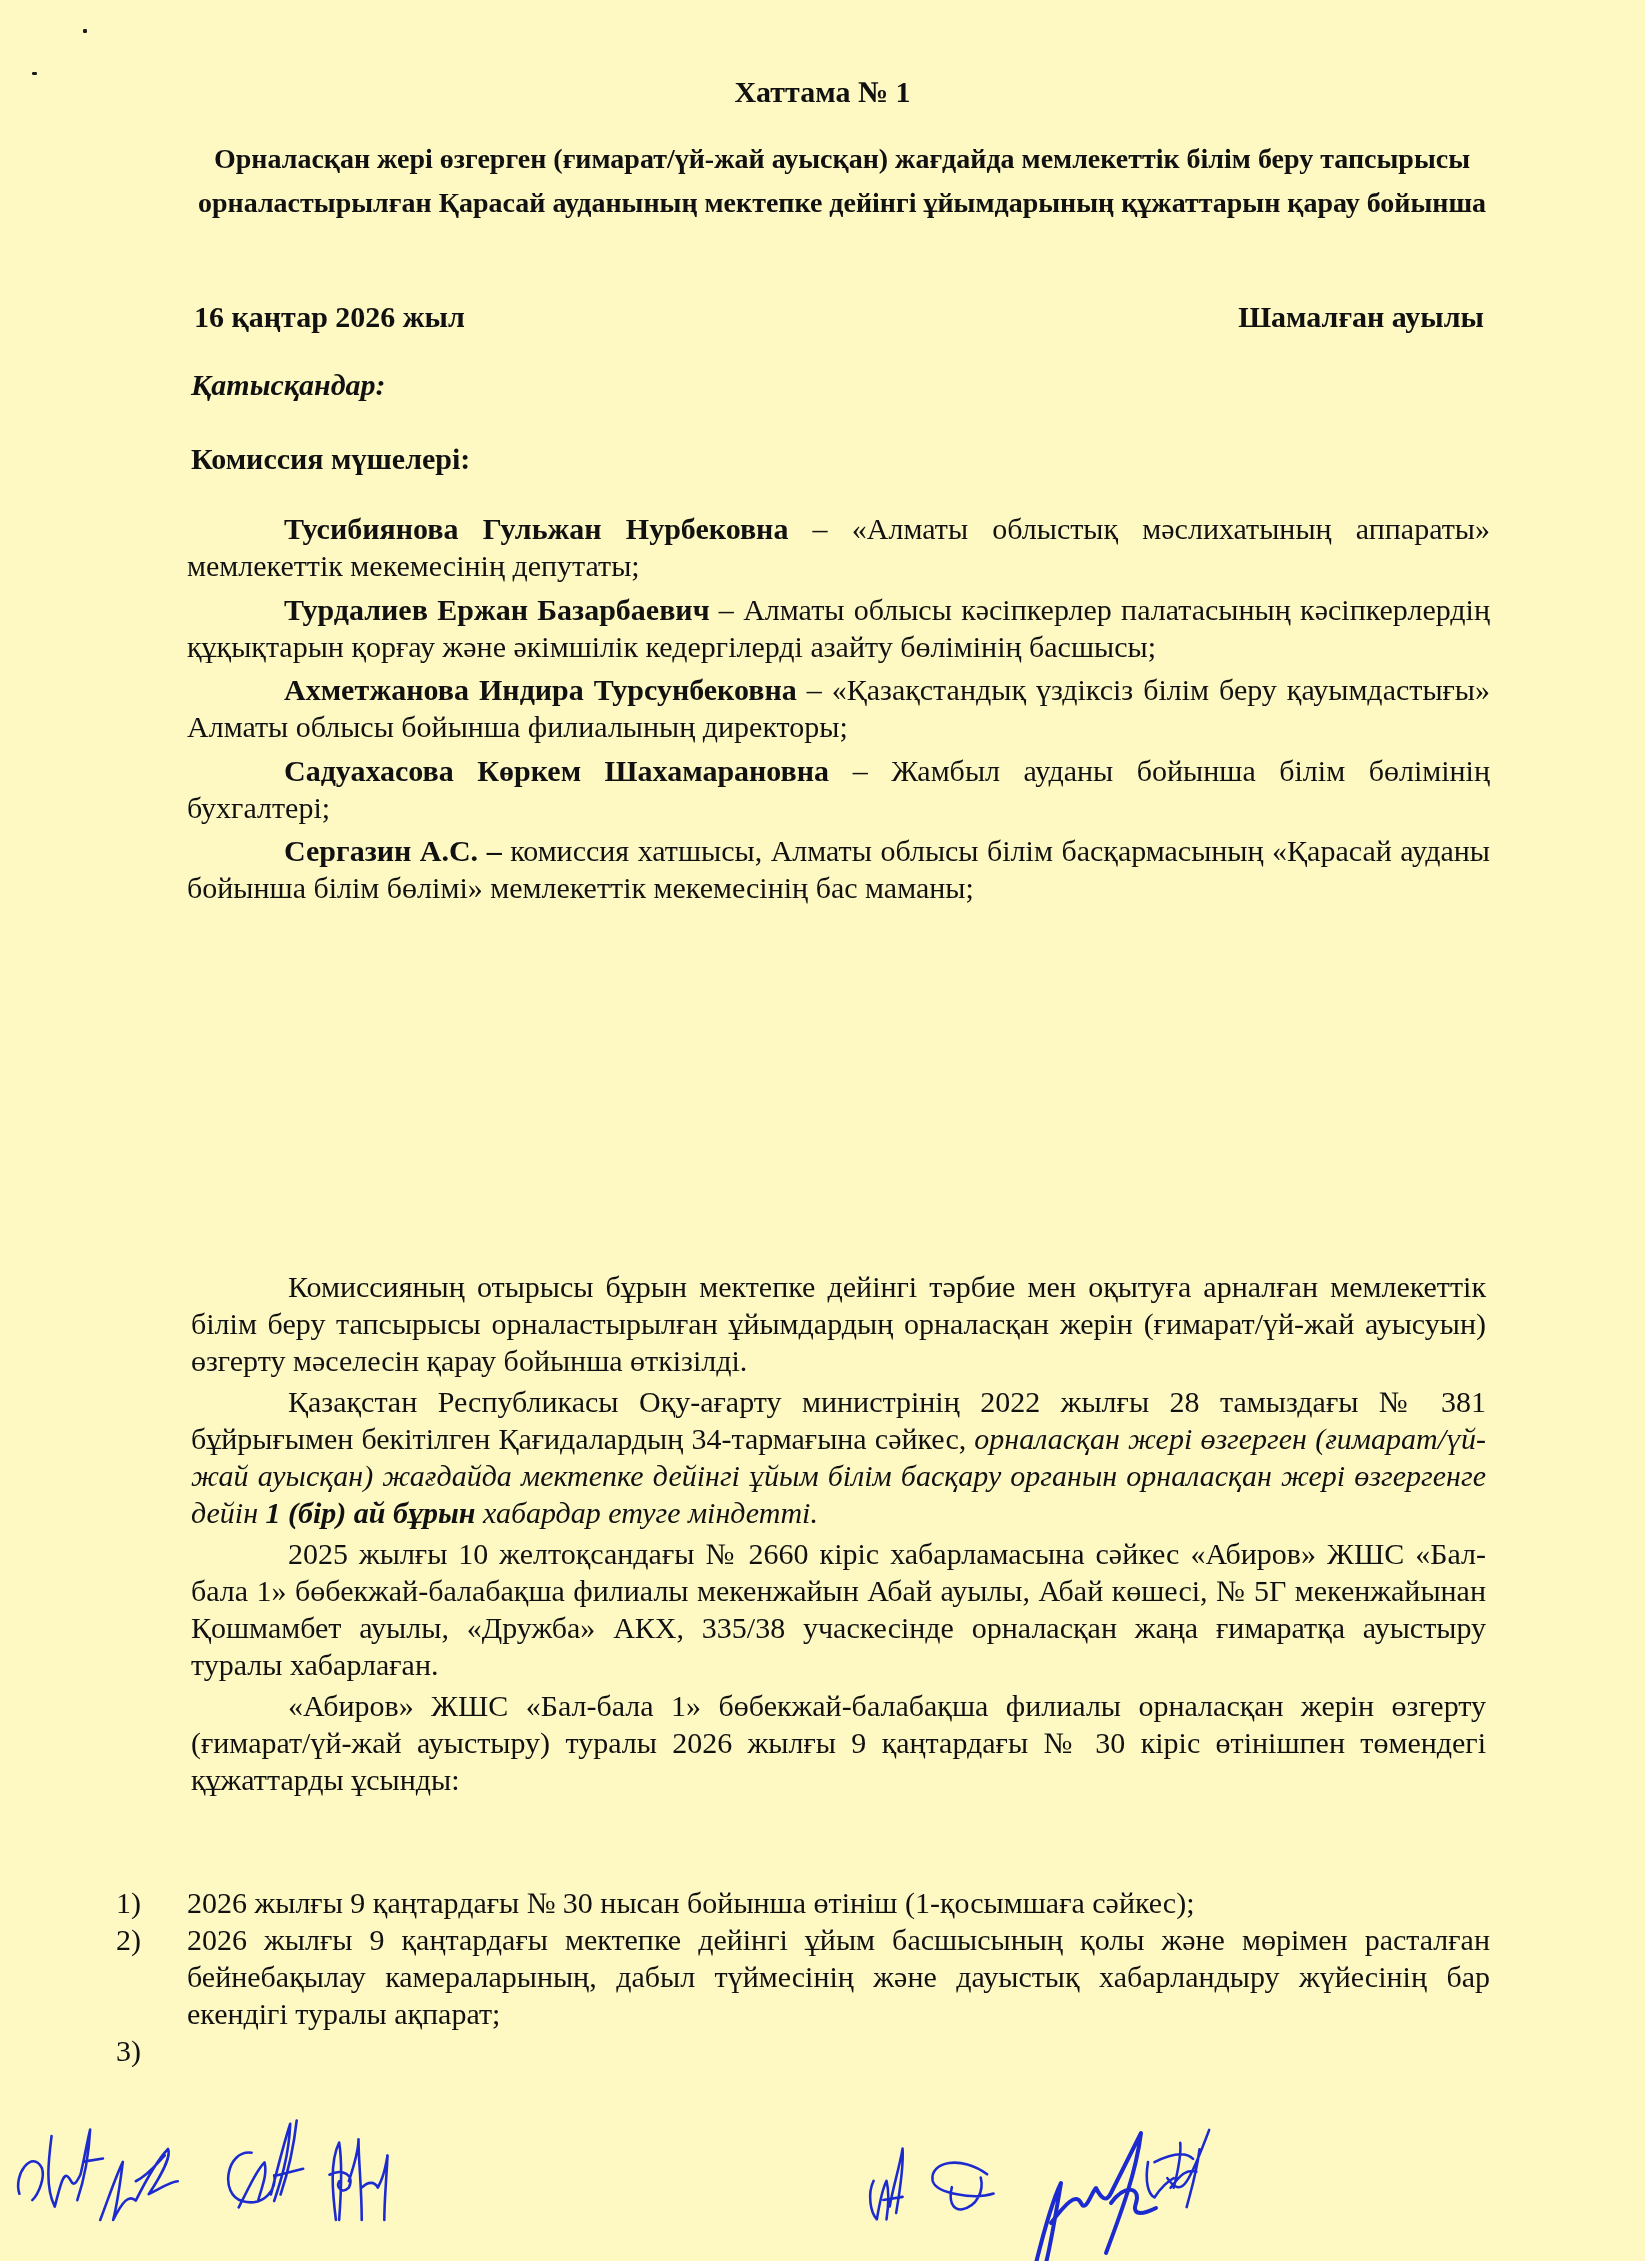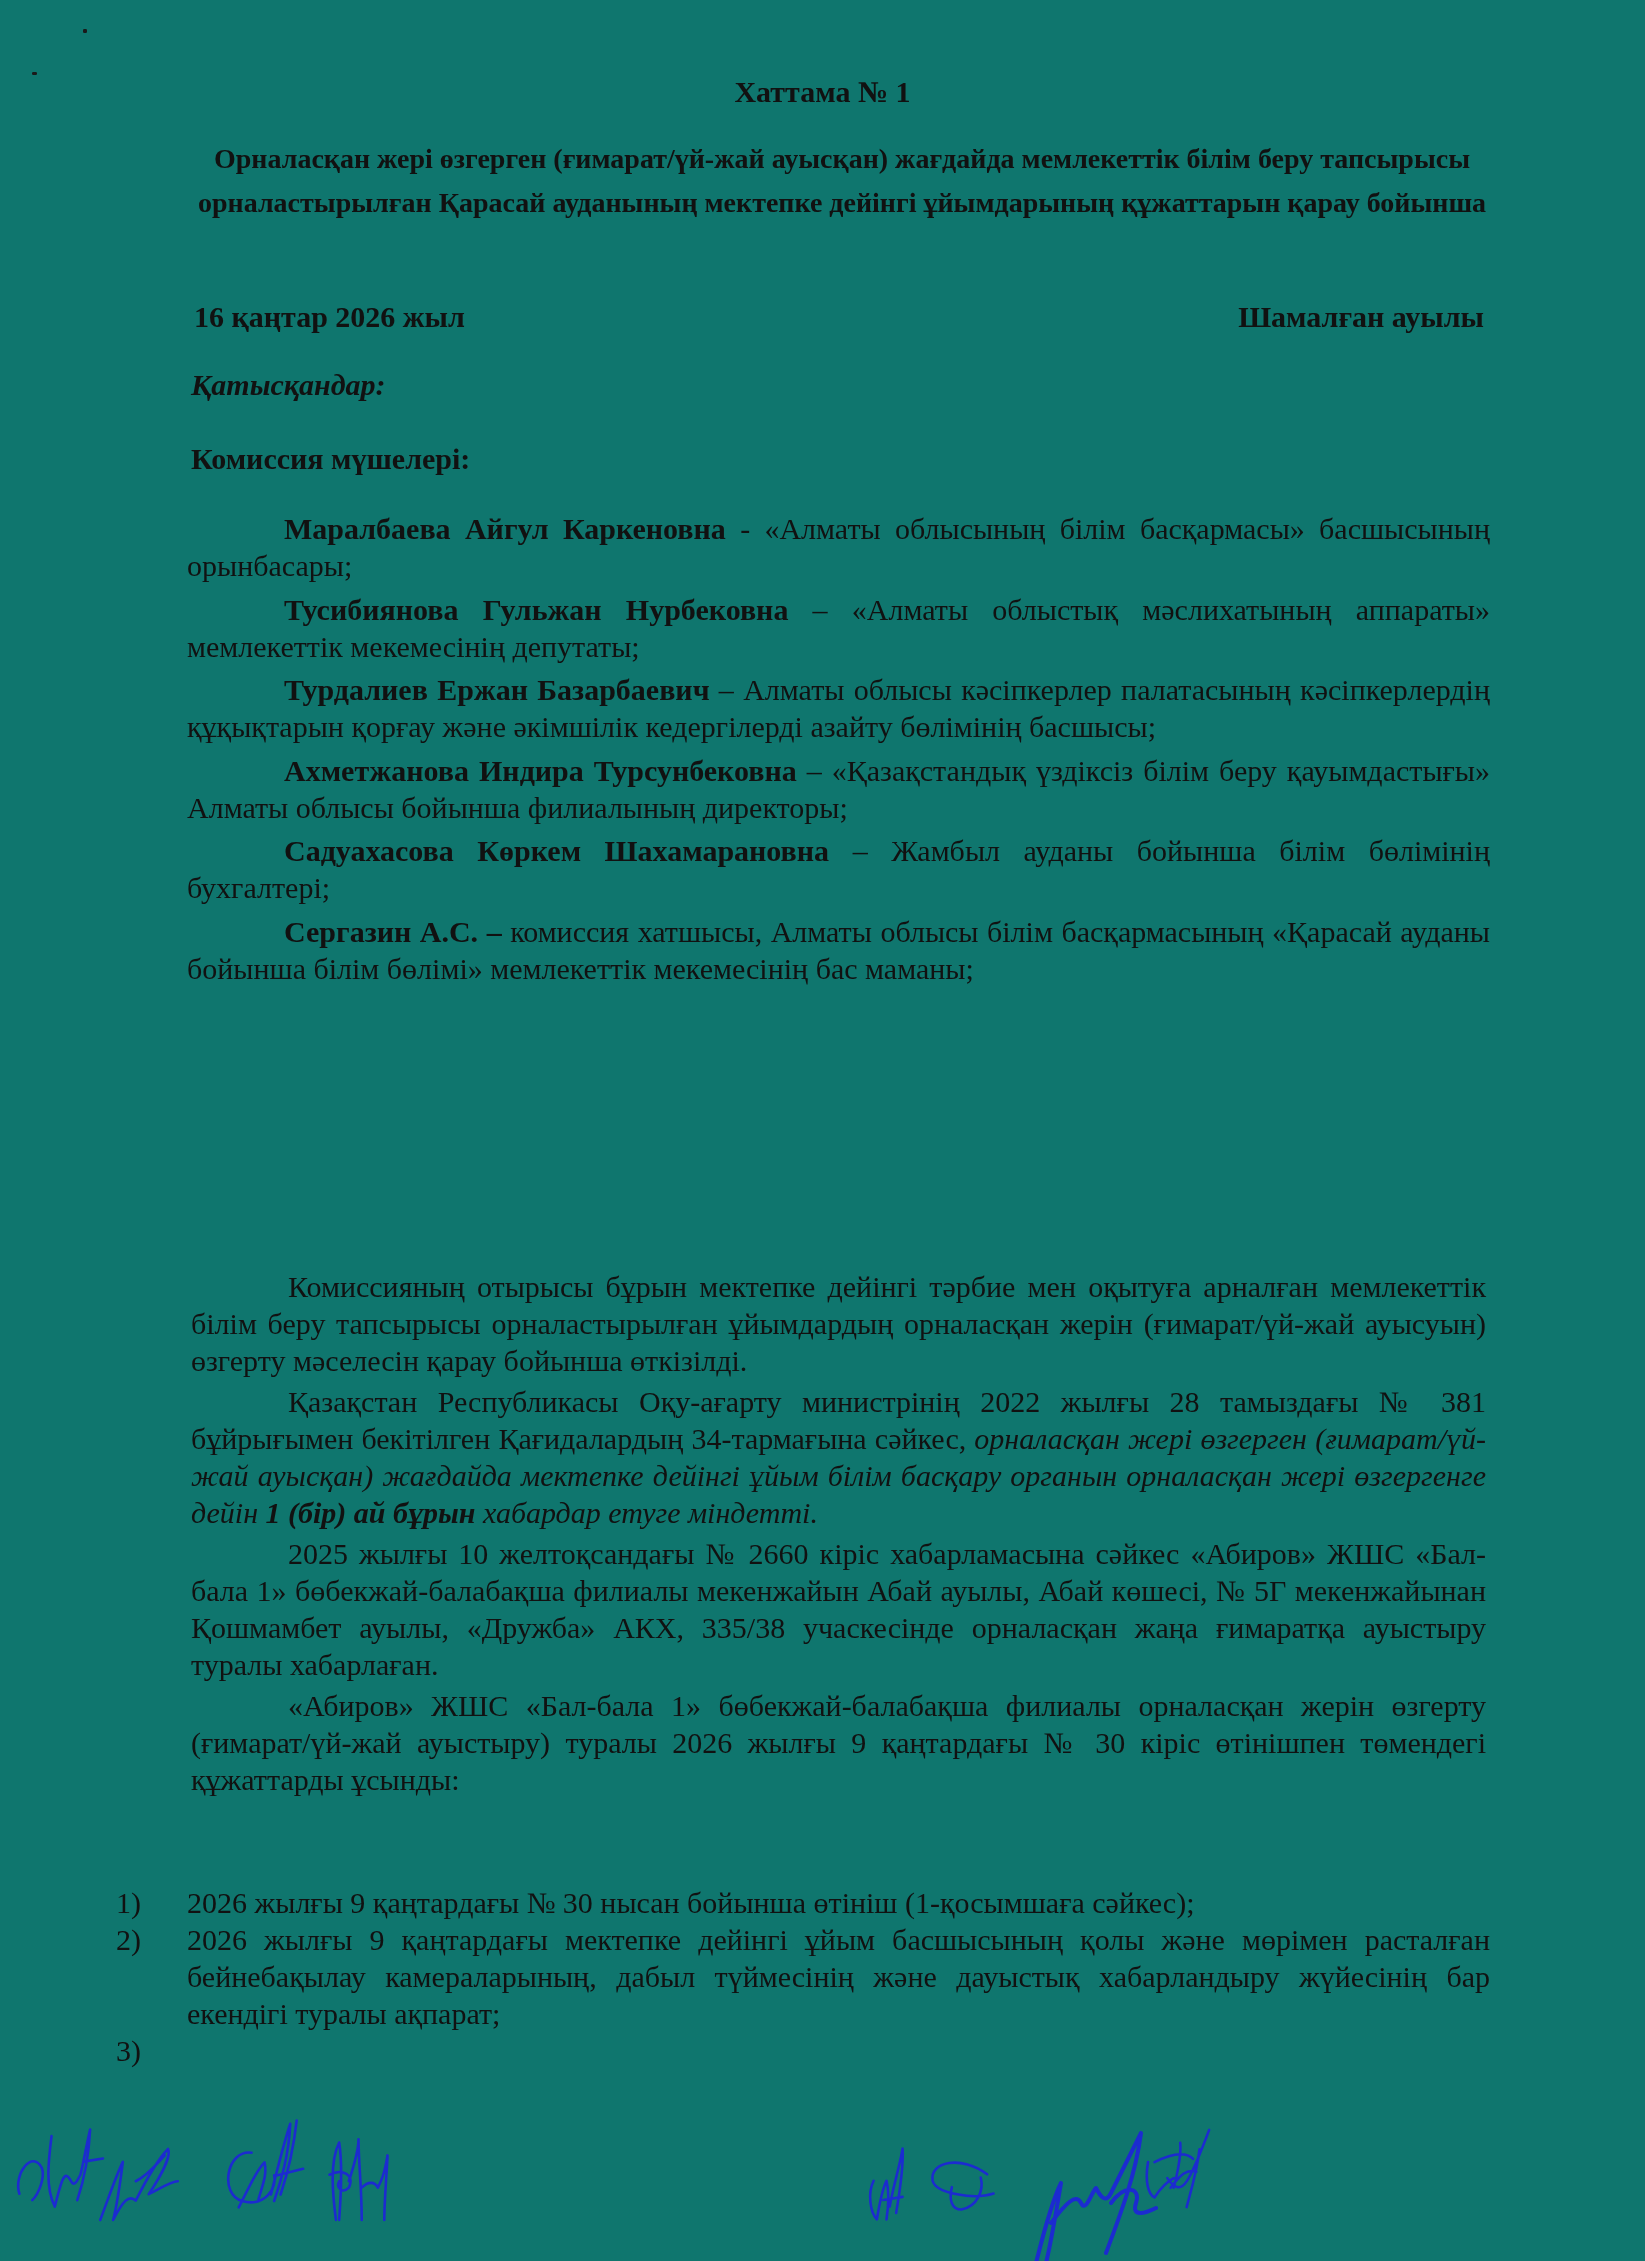--- a/index.html
+++ b/index.html
@@ -14,21 +14,21 @@
       overflow: hidden;
       font-family: "Liberation Serif", "DejaVu Serif", serif;
       color: #111111;
     }
     .page {
       position: absolute;
       left: 0;
       top: 0;
       width: 1645px;
       height: 2261px;
-      background: #0f766e;
+      background: #fef9c3;
     }
     .speck {
       position: absolute;
       background: #1a1a1a;
       border-radius: 1.3px;
     }
     .doc-title {
       position: absolute;
       left: 0;
       width: 1645px;
@@ -140,23 +140,20 @@
   <div class="meta-row">
     <span class="date">16 қаңтар 2026 жыл</span>
     <span class="place">Шамалған ауылы</span>
   </div>
 
   <div class="section-label" style="top:365px;font-style:italic;">Қатысқандар:</div>
 
   <div class="section-label" style="top:439px;">Комиссия мүшелері:</div>
 
   <div class="body-block" style="top:510px;">
-    <p class="member">
-      <span class="name">Маралбаева Айгул Каркеновна</span><span> - </span><span>«Алматы облысының білім басқармасы» басшысының орынбасары;</span>
-    </p>
     <p class="member">
       <span class="name">Тусибиянова Гульжан Нурбековна</span><span> – </span><span>«Алматы облыстық мәслихатының аппараты» мемлекеттік мекемесінің депутаты;</span>
     </p>
     <p class="member">
       <span class="name">Турдалиев Ержан Базарбаевич</span><span> – </span><span>Алматы облысы кәсіпкерлер палатасының кәсіпкерлердің құқықтарын қорғау және әкімшілік кедергілерді азайту бөлімінің басшысы;</span>
     </p>
     <p class="member">
       <span class="name">Ахметжанова Индира Турсунбековна</span><span> – </span><span>«Қазақстандық үздіксіз білім беру қауымдастығы» Алматы облысы бойынша филиалының директоры;</span>
     </p>
     <p class="member">

